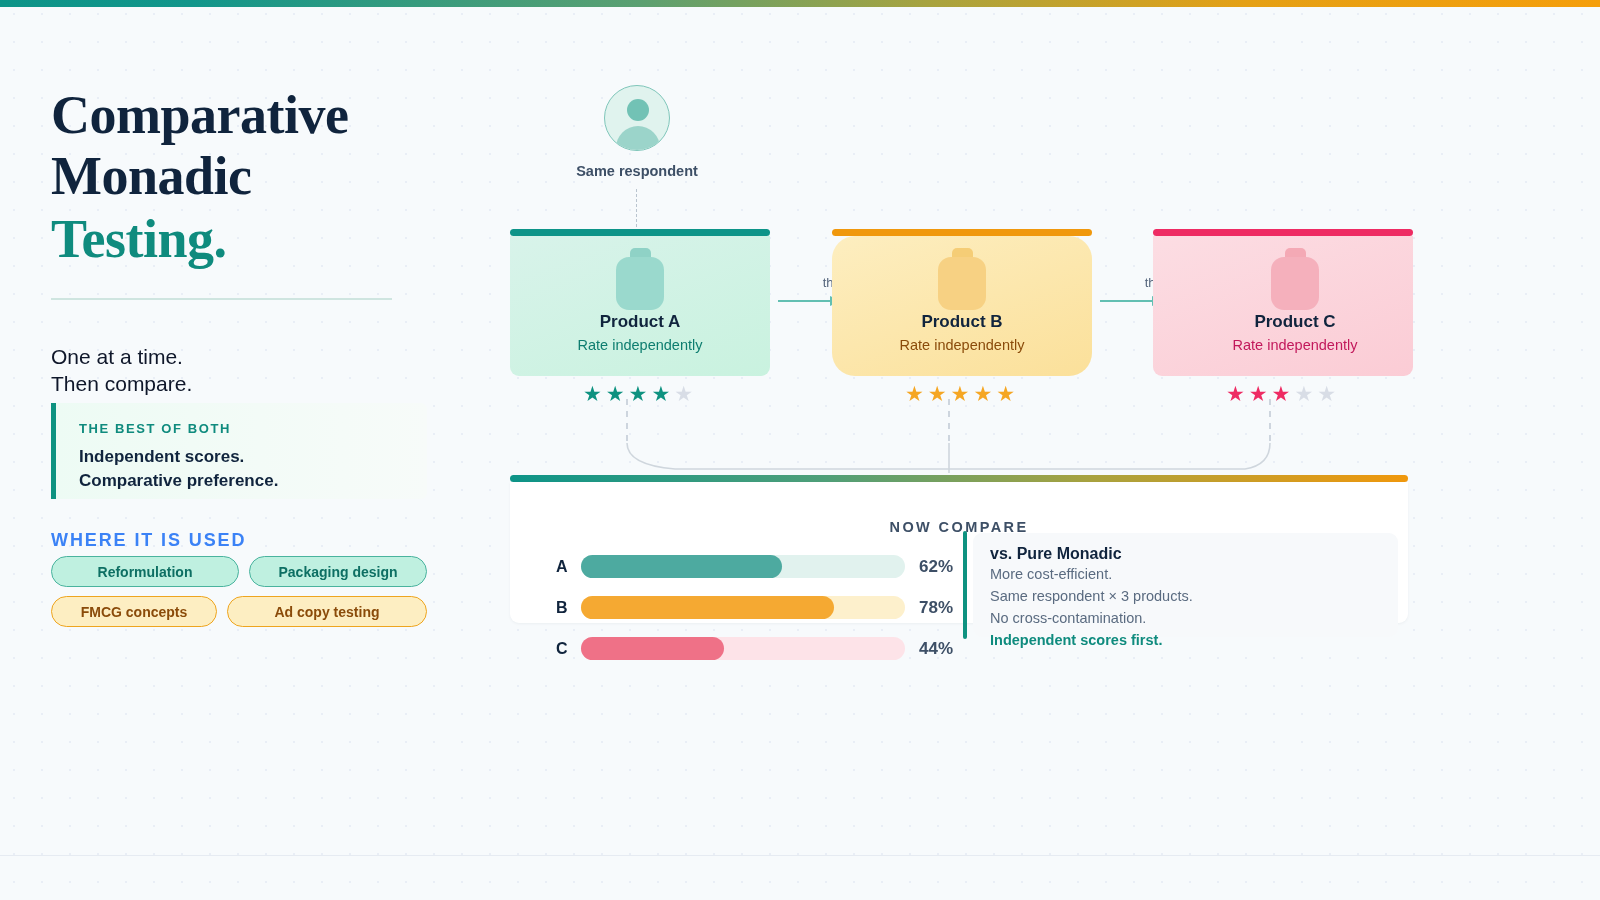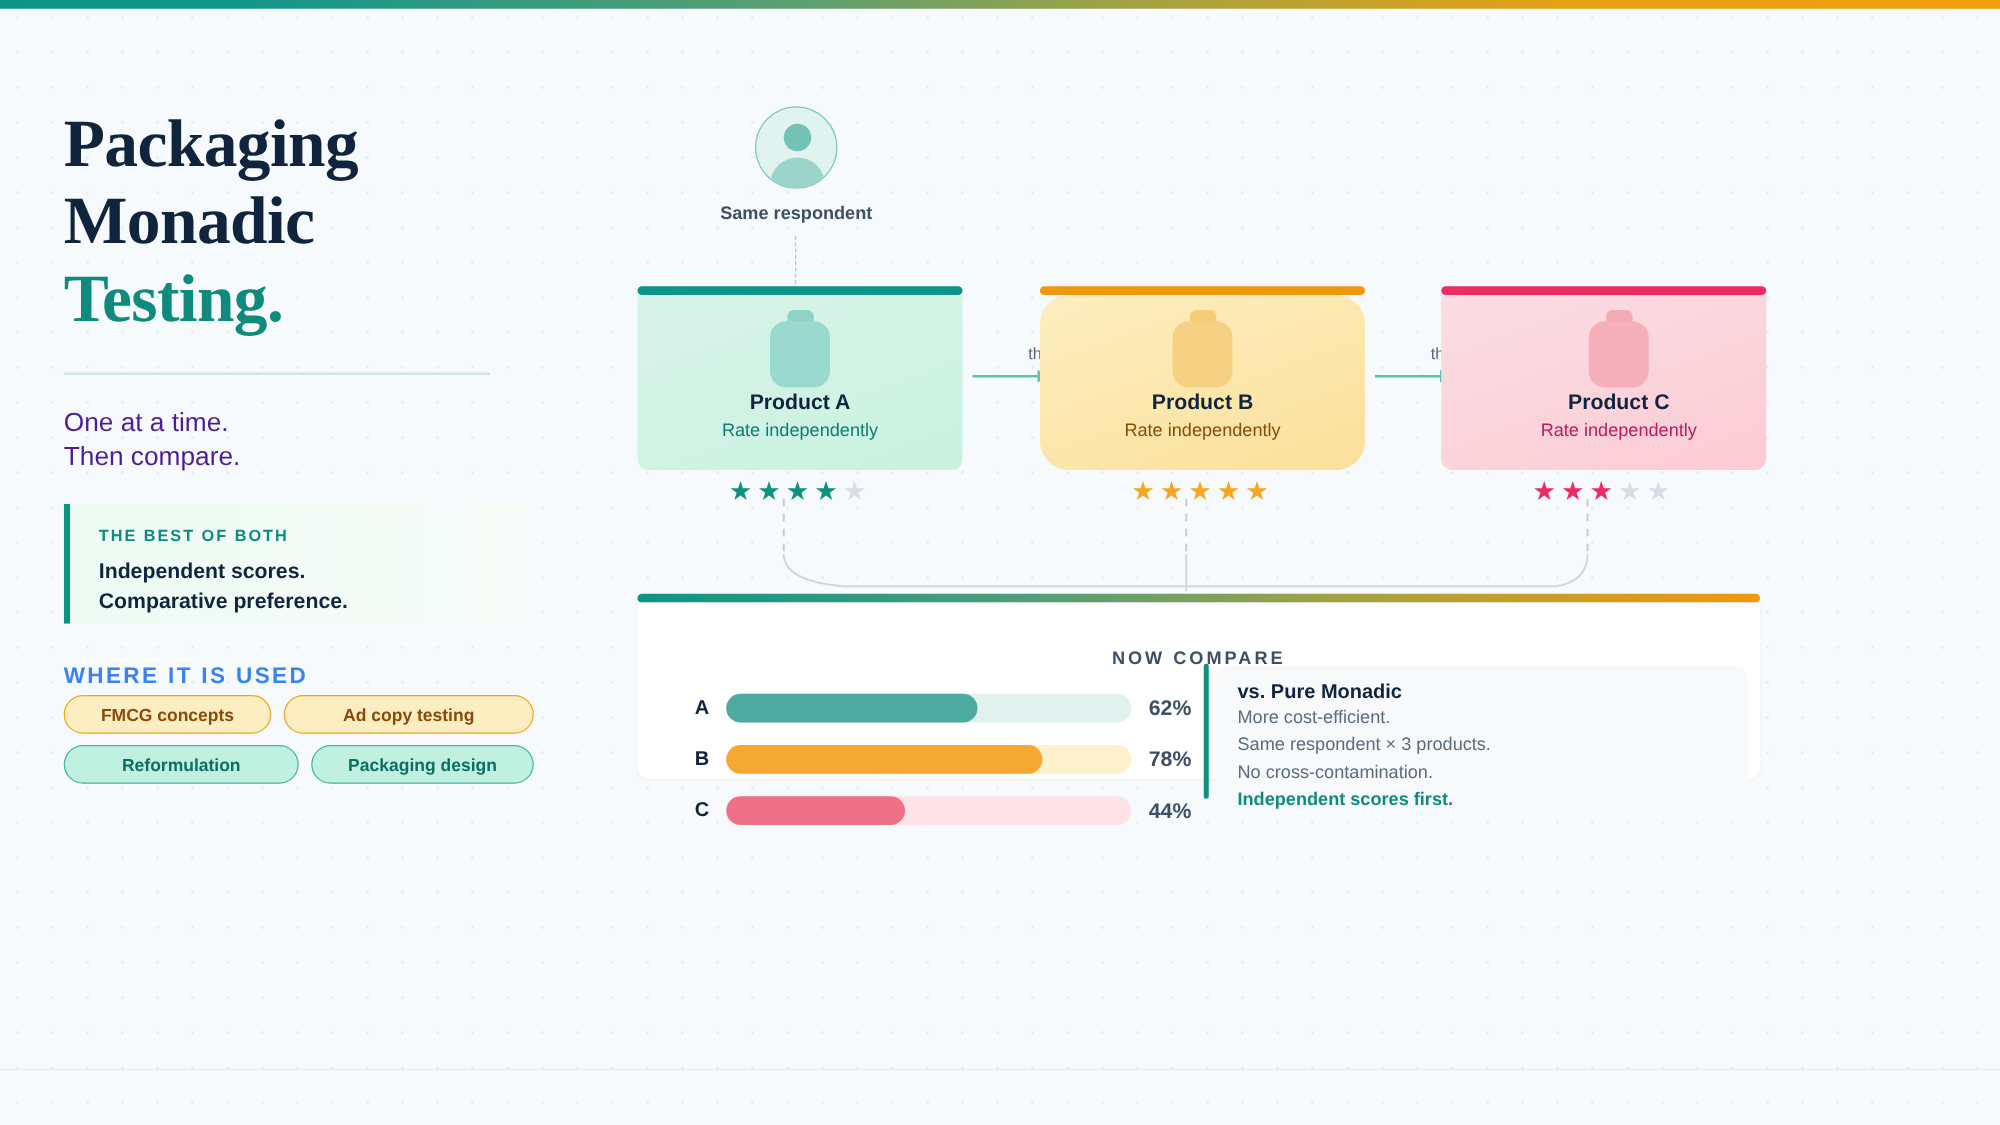--- a/index.html
+++ b/index.html
@@ -57,24 +57,24 @@
     color: #0f8b7e;
     margin-top: 2px;
   }
   .title-rule {
     width: 341px;
     height: 1.5px;
     background: #cfe5e0;
     margin-top: 28px;
   }
   .subtitle {
-    margin-top: 25px;
+    margin-top: 43px;
     font-size: 21px;
     line-height: 1.32;
-    color: #4c1d95;
+    color: #0f172a;
   }
 
   
   .callout {
     position: absolute;
     left: 51px; top: 396px;
     width: 376px; height: 96px;
     background: linear-gradient(90deg, #edfbf4 0%, #f3fbf7 55%, #f7fbf9 100%);
     border-left: 5px solid #0e9280;
     border-radius: 0 6px 6px 0;
@@ -414,47 +414,47 @@
   }
 </style>
 </head>
 <body>
 
 <div class="top-accent"></div>
 
 <div class="canvas">
 
   <div class="left-col">
-    <div class="title-line">Packaging</div>
+    <div class="title-line">Comparative</div>
     <div class="title-line">Monadic</div>
     <div class="title-accent">Testing.</div>
     <div class="title-rule"></div>
     <div class="subtitle">
       <div>One at a time.</div>
       <div>Then compare.</div>
     </div>
   </div>
 
   <div class="callout">
     <div class="callout-kicker">THE BEST OF BOTH</div>
     <div class="callout-body">
       <div>Independent scores.</div>
       <div>Comparative preference.</div>
     </div>
   </div>
 
   <div class="usedin-label">WHERE IT IS USED</div>
   <div class="pill-grid">
     <div class="pill-row">
+      <div class="pill pill-teal pill-w1">Reformulation</div>
+      <div class="pill pill-teal pill-w2">Packaging design</div>
+    </div>
+    <div class="pill-row">
       <div class="pill pill-amber pill-w3">FMCG concepts</div>
       <div class="pill pill-amber pill-w4">Ad copy testing</div>
-    </div>
-    <div class="pill-row">
-      <div class="pill pill-teal pill-w1">Reformulation</div>
-      <div class="pill pill-teal pill-w2">Packaging design</div>
     </div>
   </div>
 
   <div class="respondent">
     <div class="avatar-circle">
       <div class="avatar-head"></div>
       <div class="avatar-body"></div>
     </div>
     <div class="respondent-label">Same respondent</div>
   </div>

